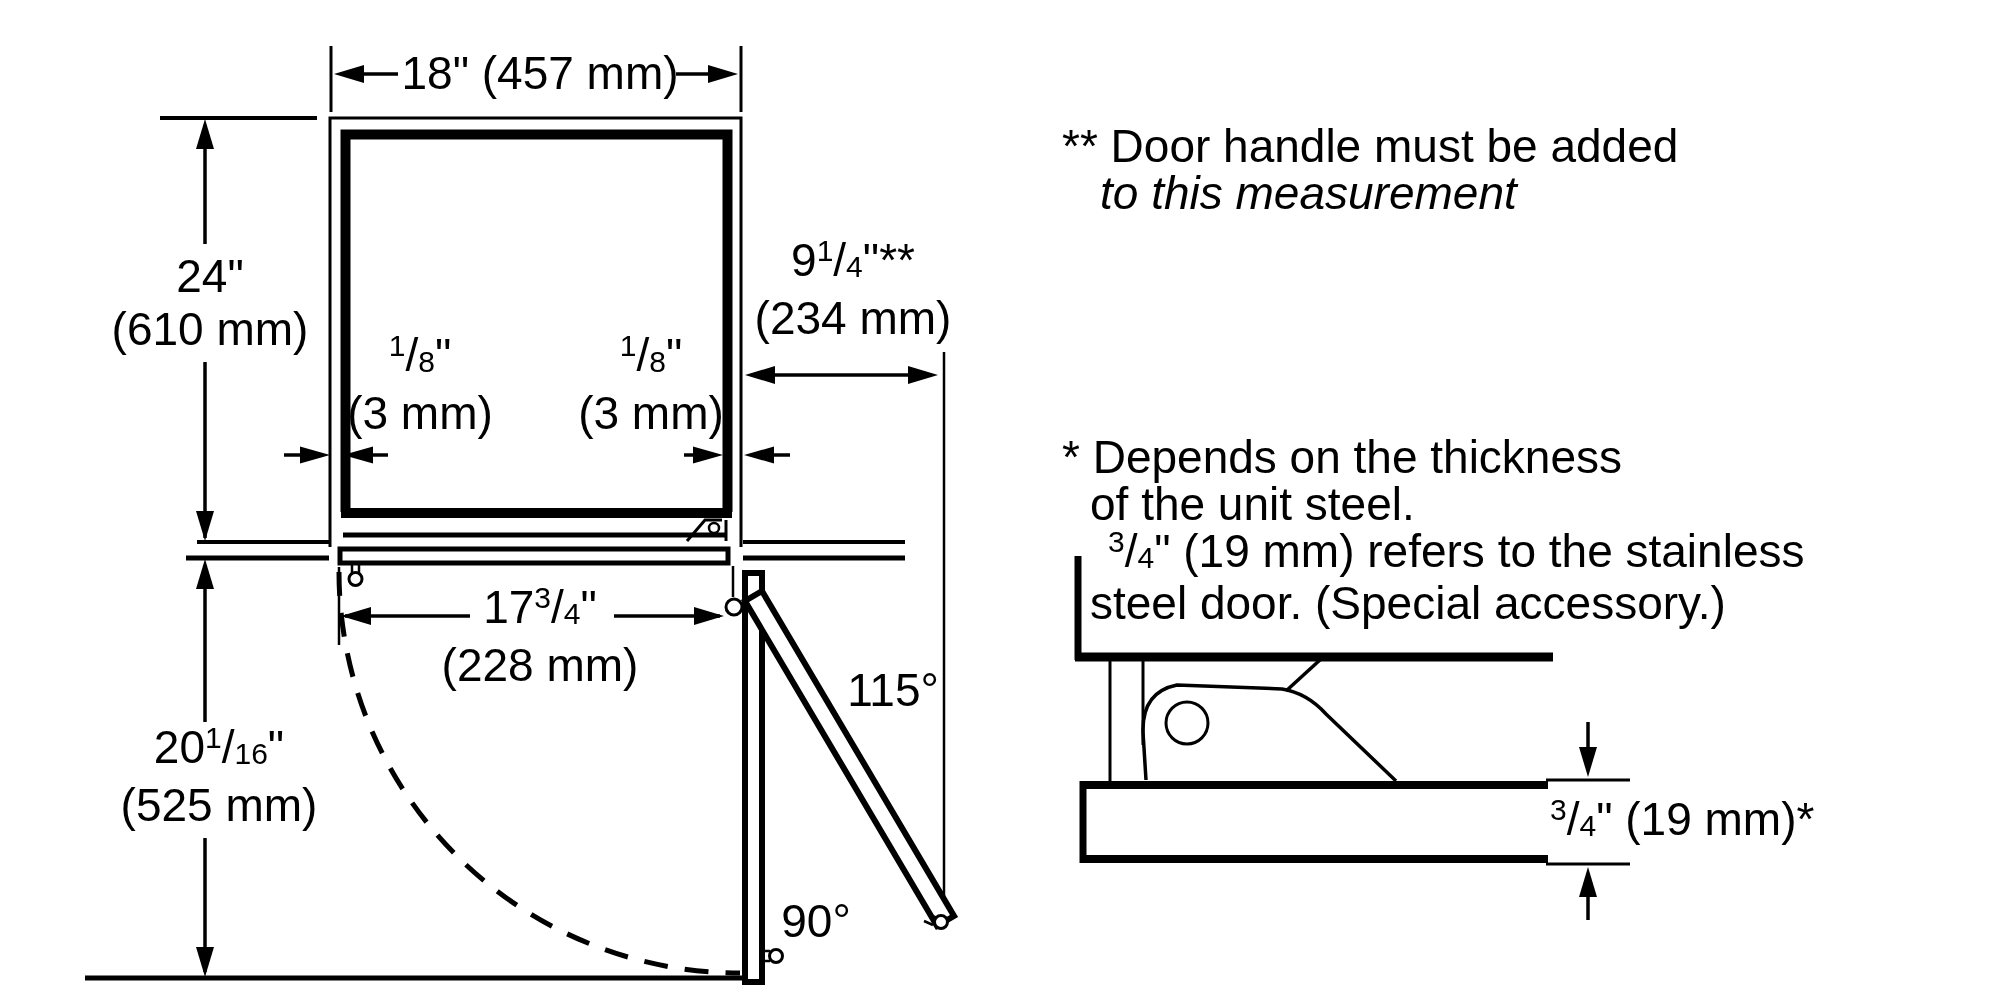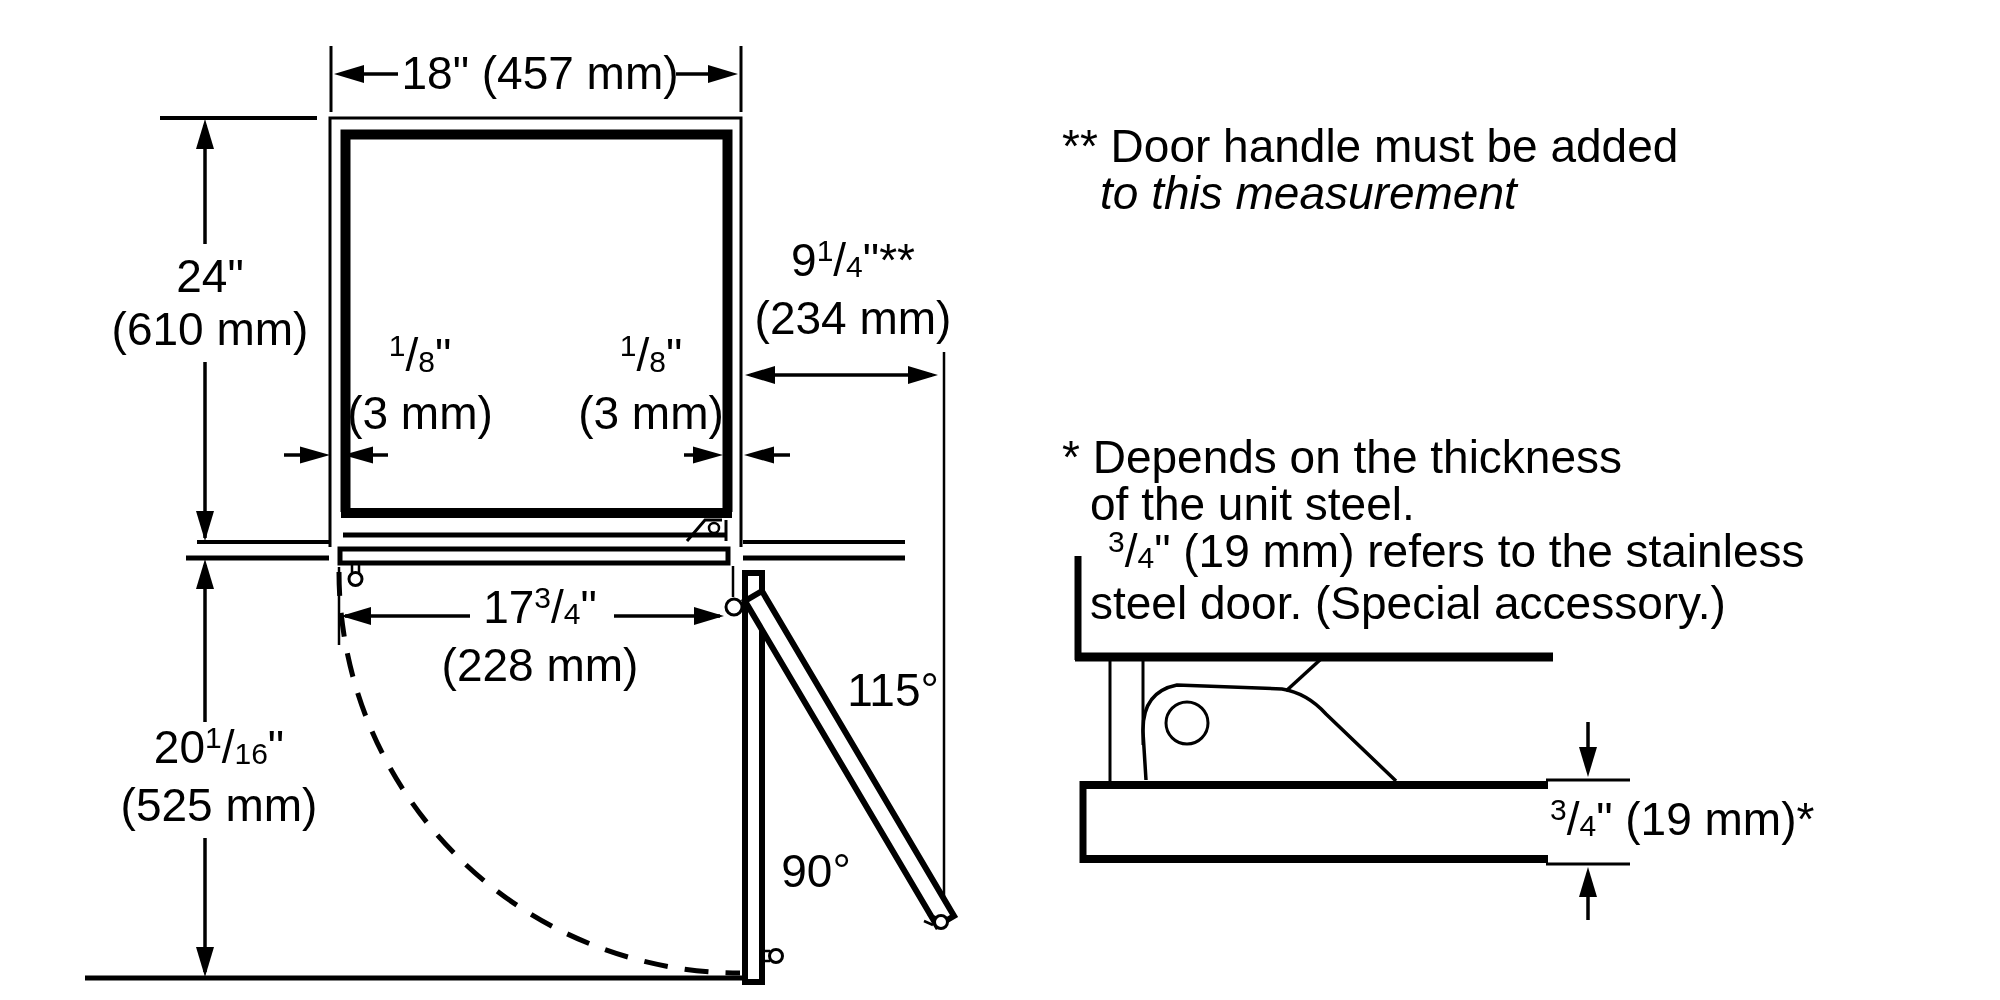--- a/index.html
+++ b/index.html
@@ -174,21 +174,21 @@
     <div>(228 mm)</div>
   </div>
 
   <div class="lbl center" style="left:219px;top:776px">
     <div><span>20</span><span class="fnum">1</span><span>/</span><span class="fden">16</span><span>"</span></div>
     <div>(525 mm)</div>
   </div>
 
   <div class="lbl center" style="left:893px;top:690px">115°</div>
 
-  <div class="lbl center" style="left:816px;top:871px">90°</div>
+  <div class="lbl center" style="left:816px;top:921px">90°</div>
 
   <div class="lbl note" style="left:1062px;top:123px">
     <div>** Door handle must be added</div>
     <div class="ind1">to this measurement</div>
   </div>
 
   <div class="lbl note" style="left:1062px;top:434px">
     <div>* Depends on the thickness</div>
     <div class="ind2">of the unit steel.</div>
     <div class="ind3"><span class="fnum">3</span><span>/</span><span class="fden">4</span><span>" (19 mm) refers to the stainless</span></div>

